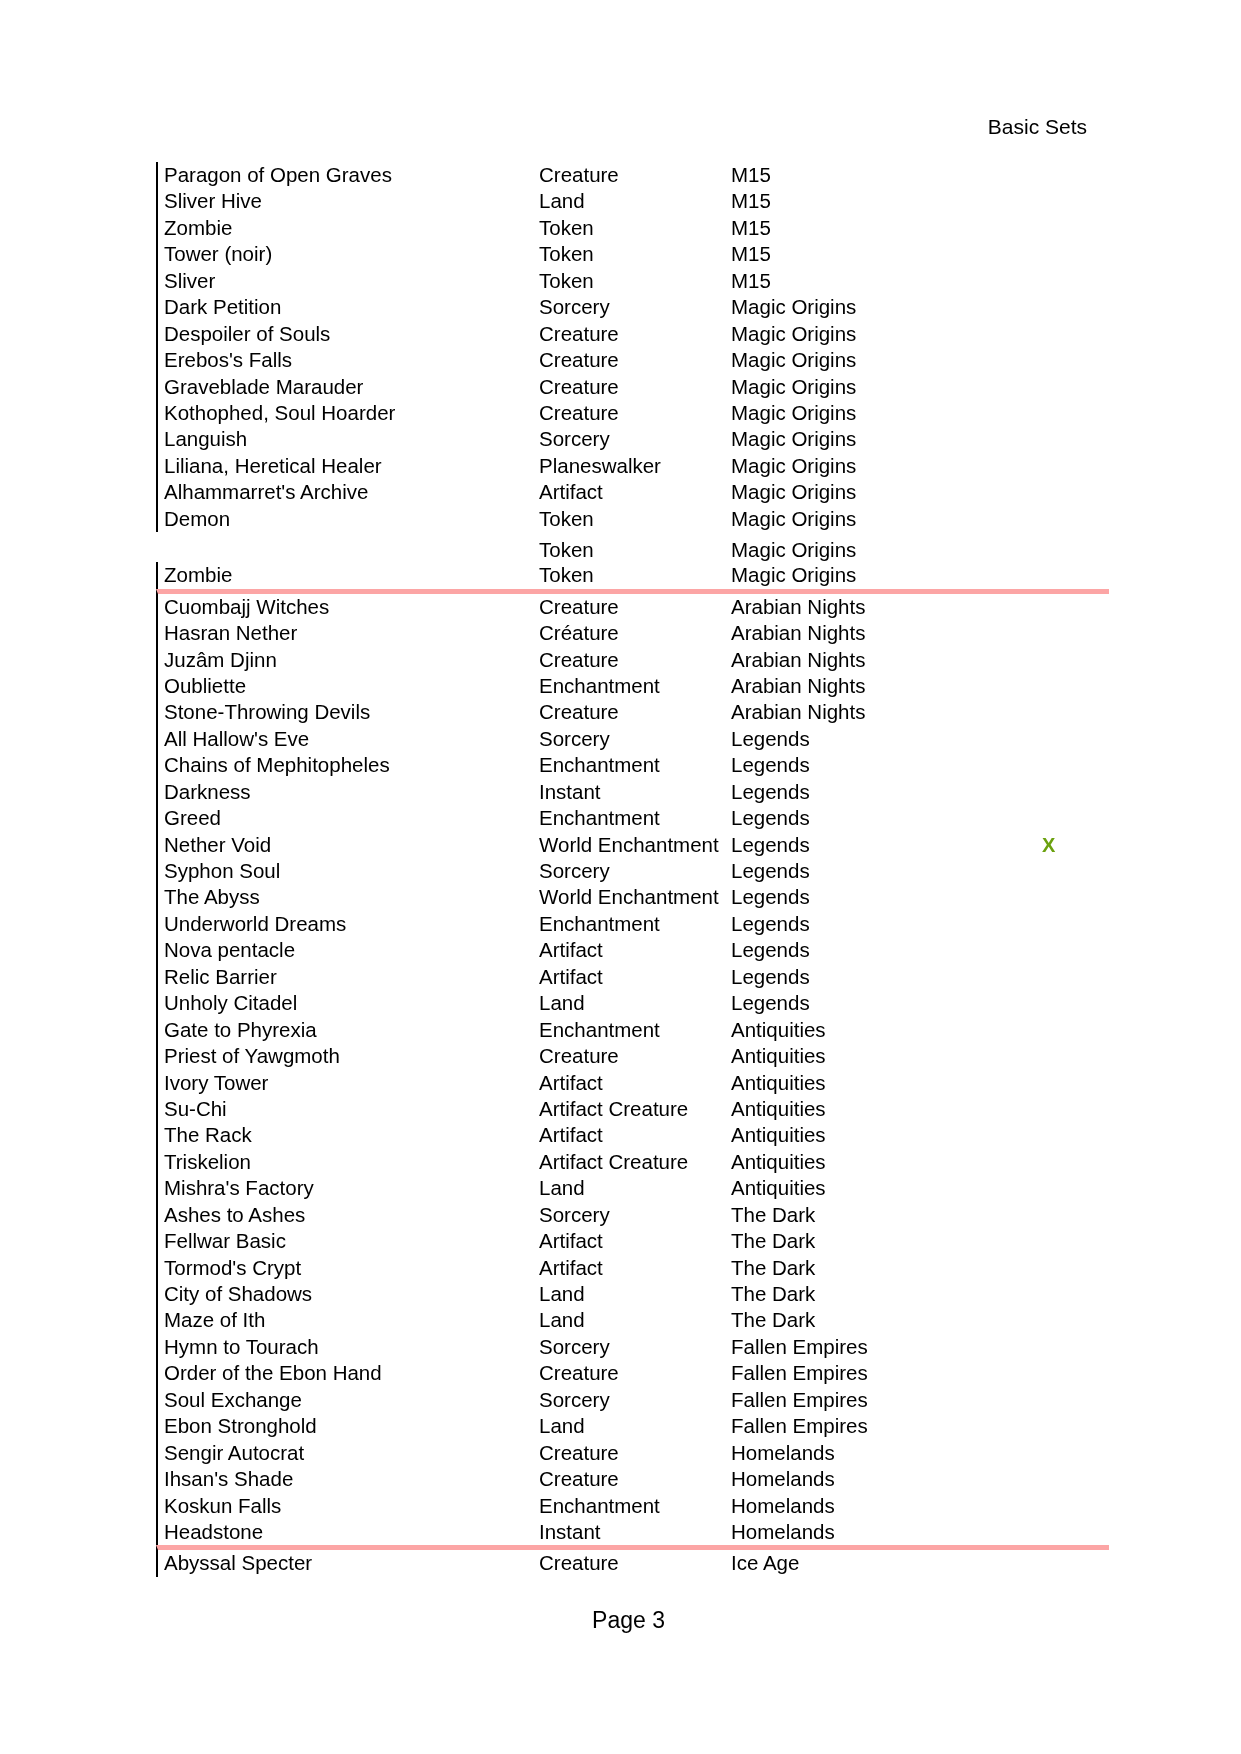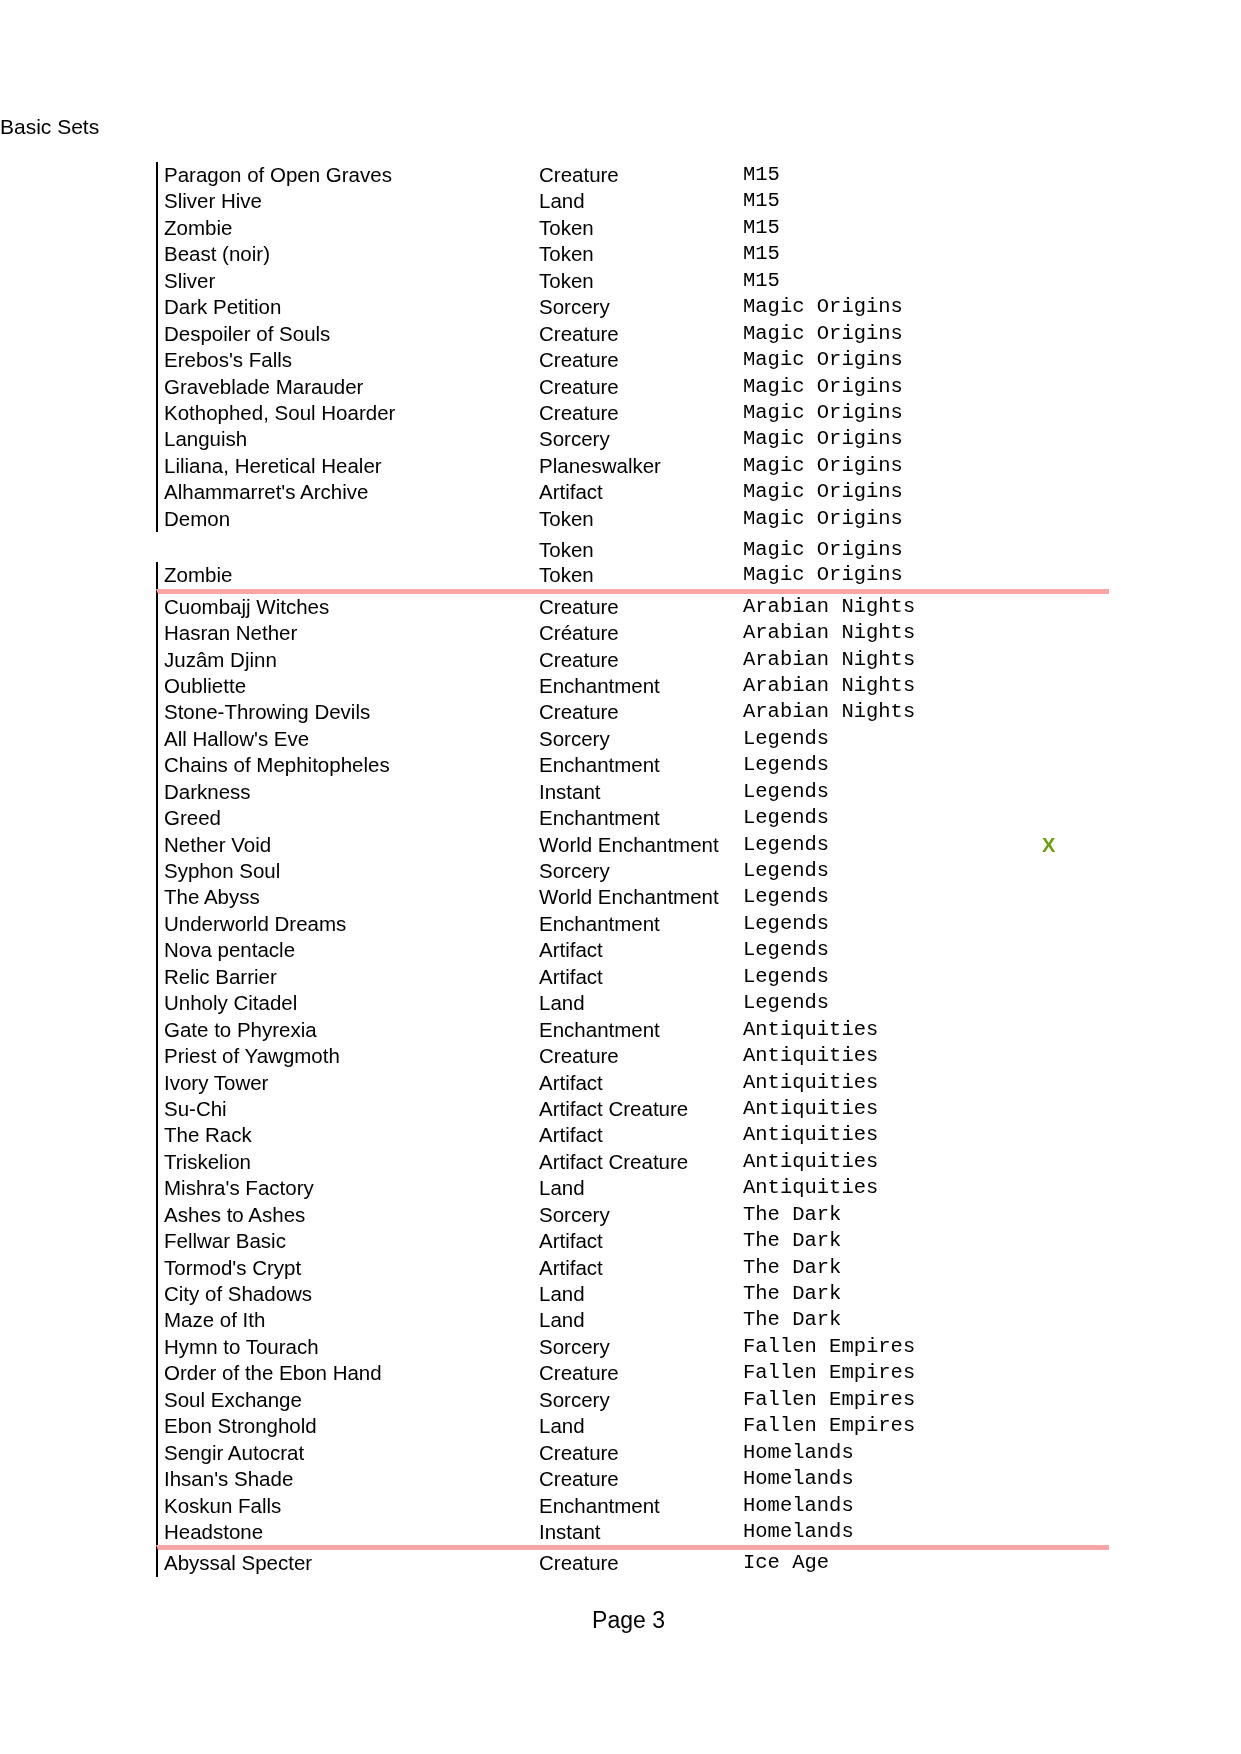--- a/index.html
+++ b/index.html
@@ -10,21 +10,21 @@
     background: #ffffff;
     font-family: "Liberation Sans", sans-serif;
     color: #000000;
     overflow: hidden;
   }
   .doc-title {
     position: absolute;
     top: 112px;
     left: 0;
     width: 1087px;
-    text-align: left;
+    text-align: right;
     font-size: 21px;
     line-height: 30px;
   }
   .doc-footer {
     position: absolute;
     top: 1605px;
     left: 0;
     width: 1241px;
     text-align: center;
     font-size: 23px;
@@ -52,21 +52,21 @@
   .row.tall::before {
     content: "";
     position: absolute;
     left: -2px; top: 0;
     width: 2px; height: 100%;
     background: #ffffff;
   }
   .cell { position: absolute; top: 0; }
   .cell-name { left: 6px; }
   .cell-type { left: 381px; }
-  .cell-set  { left: 585px; font-family: Liberation Mono, monospace; }
+  .cell-set  { left: 573px; }
   .cell-mark { left: 884px; font-weight: bold; font-size: 20px; }
 </style>
 </head>
 <body>
 
 <div class="page">
 
   <div class="doc-title">Basic Sets</div>
 
   <div class="table">
@@ -80,21 +80,21 @@
     <span class="cell cell-name">Sliver Hive</span>
     <span class="cell cell-type">Land</span>
     <span class="cell cell-set">M15</span>
   </div>
         <div class="row">
     <span class="cell cell-name">Zombie</span>
     <span class="cell cell-type">Token</span>
     <span class="cell cell-set">M15</span>
   </div>
         <div class="row">
-    <span class="cell cell-name">Beast (noir)</span>
+    <span class="cell cell-name">Tower (noir)</span>
     <span class="cell cell-type">Token</span>
     <span class="cell cell-set">M15</span>
   </div>
         <div class="row">
     <span class="cell cell-name">Sliver</span>
     <span class="cell cell-type">Token</span>
     <span class="cell cell-set">M15</span>
   </div>
         <div class="row">
     <span class="cell cell-name">Dark Petition</span>

